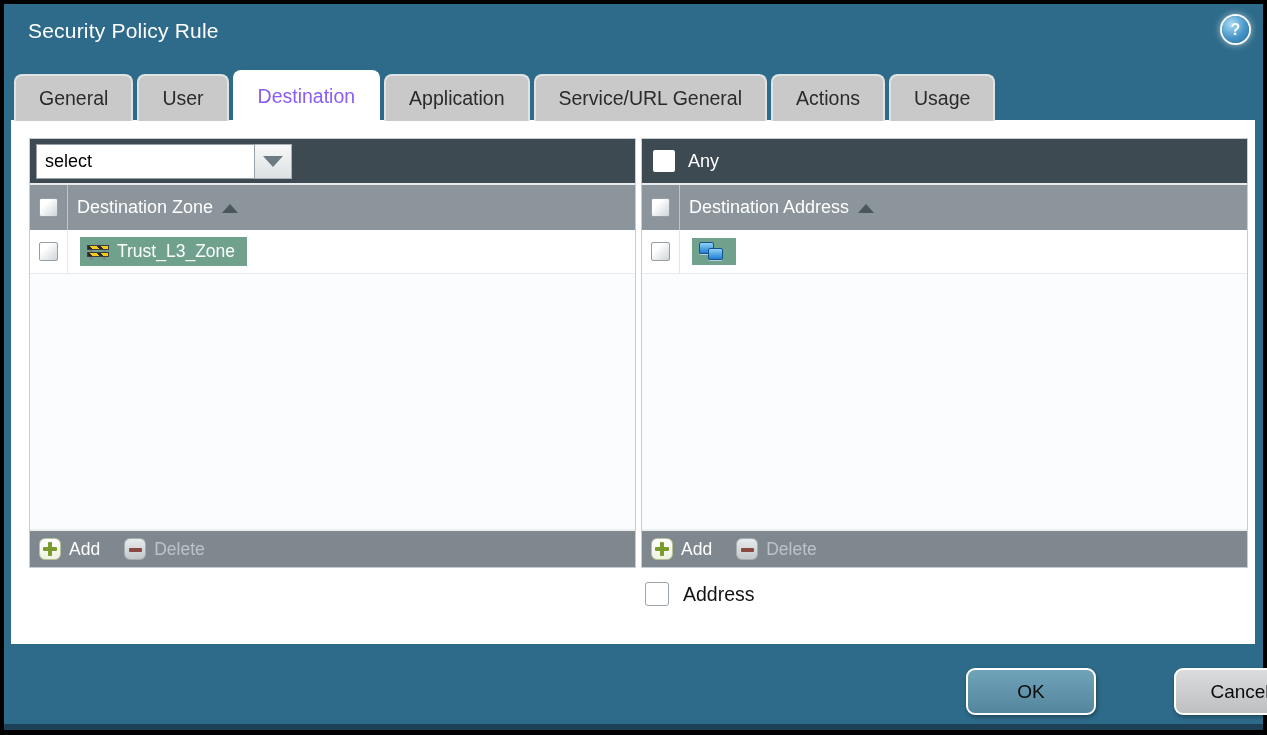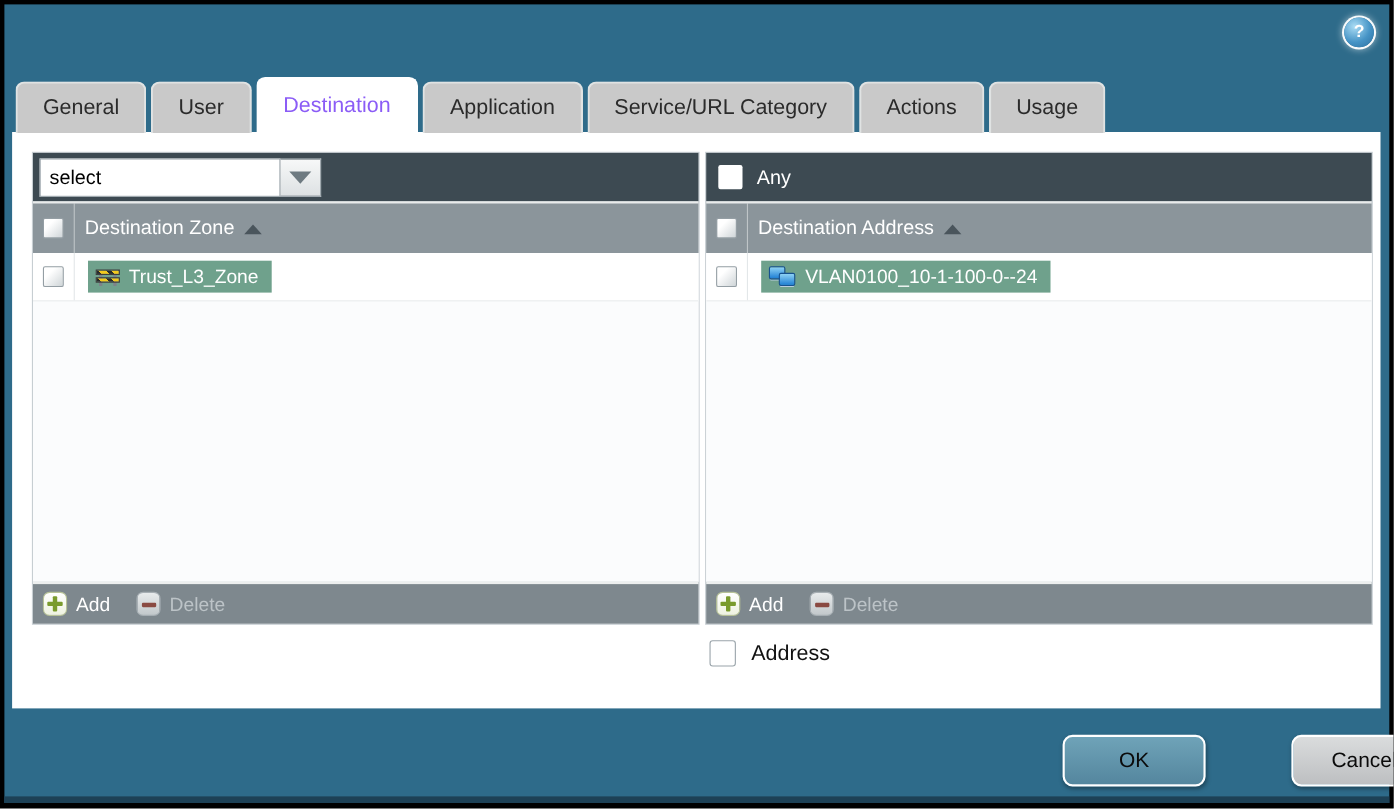--- a/index.html
+++ b/index.html
@@ -187,30 +187,31 @@
   }
   .btn-ok { left:962px; width:130px; background:linear-gradient(#6fa3b8,#54869e); }
   .btn-cancel { left:1170px; width:132px; background:linear-gradient(#dadcdd,#bdbfc1); }
 </style>
 </head>
 <body>
 
 <div class="dialog">
   <div class="dialog-inner">
 
+    <div class="title">Security Policy Rule</div>
     <div class="help-btn">
       <span>?</span>
     </div>
 
     <div class="tabbar">
       <div class="tab">General</div>
       <div class="tab">User</div>
       <div class="tab active">Destination</div>
       <div class="tab">Application</div>
-      <div class="tab">Service/URL Category</div>
+      <div class="tab">Service/URL General</div>
       <div class="tab">Actions</div>
       <div class="tab">Usage</div>
     </div>
 
     <div class="content">
 
       <div class="panel panel-left">
         <div class="ptoolbar">
           <div class="combo">
             <input type="text" value="select" style="">
@@ -275,21 +276,20 @@
         <div class="prows">
           <div class="row">
             <div class="cbcell">
               <span class="cb"></span>
             </div>
             <span class="chip">
               <span class="addr-icon">
                 <span class="monitor m1"></span>
                   <span class="monitor m2"></span>
               </span>
-              <span>VLAN0100_10-1-100-0--24</span>
             </span>
           </div>
         </div>
         <div class="pfoot">
           <div class="foot-btn">
             <span class="ico-plus"></span>
             <span class="lbl-add">Add</span>
           </div>
           <div class="foot-btn">
             <span class="ico-minus"></span>

